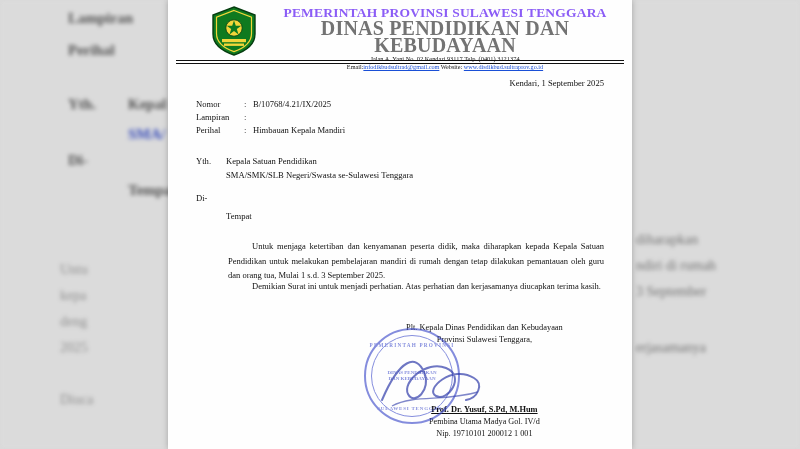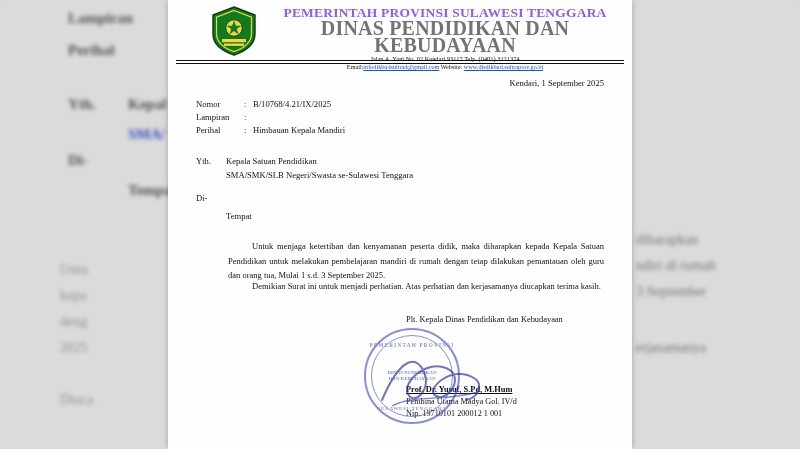--- a/index.html
+++ b/index.html
@@ -161,23 +161,24 @@
     text-align: justify;
     font-size: 8.5px;
     line-height: 14.5px;
   }
   #para1 { top: 157px; text-indent: 24px; margin-top: 20px; }
   #para2 { top: 217px; text-indent: 24px; }
 
   .sign {
     position: absolute;
     left: 238px;
-    top: 252px;
+    top: 260px;
     font-size: 8.4px;
     line-height: 12px;
+    text-align: center;
   }
   .sign-name {
     font-weight: bold;
     text-decoration: underline;
     font-size: 8.4px;
   }
   .sign-sub { font-size: 8.2px; }
 
   .stamp {
     position: absolute;
@@ -314,20 +315,21 @@
         <div class="addr-l2">SMA/SMK/SLB Negeri/Swasta se-Sulawesi Tenggara</div>
         <div class="addr-di">Di-</div>
         <div class="addr-tempat">Tempat</div>
       </div>
 
       <div class="para" id="para1">Untuk menjaga ketertiban dan kenyamanan peserta didik, maka diharapkan kepada Kepala Satuan Pendidikan untuk melakukan pembelajaran mandiri di rumah dengan tetap dilakukan pemantauan oleh guru dan orang tua, Mulai 1 s.d. 3 September 2025.</div>
       <div class="para" id="para2">Demikian Surat ini untuk menjadi perhatian. Atas perhatian dan kerjasamanya diucapkan terima kasih.</div>
 
       <div class="sign">
         <div>Plt. Kepala Dinas Pendidikan dan Kebudayaan</div>
+        <div>Provinsi Sulawesi Tenggara,</div>
         <div style="height:58px"></div>
         <div class="sign-name">Prof. Dr. Yusuf, S.Pd, M.Hum</div>
         <div class="sign-sub">Pembina Utama Madya Gol. IV/d</div>
         <div class="sign-sub">Nip. 19710101 200012 1 001</div>
       </div>
 
       <div class="stamp">
         <div class="ring"></div>
         <div class="sarc">PEMERINTAH PROVINSI</div>
         <div class="score">

